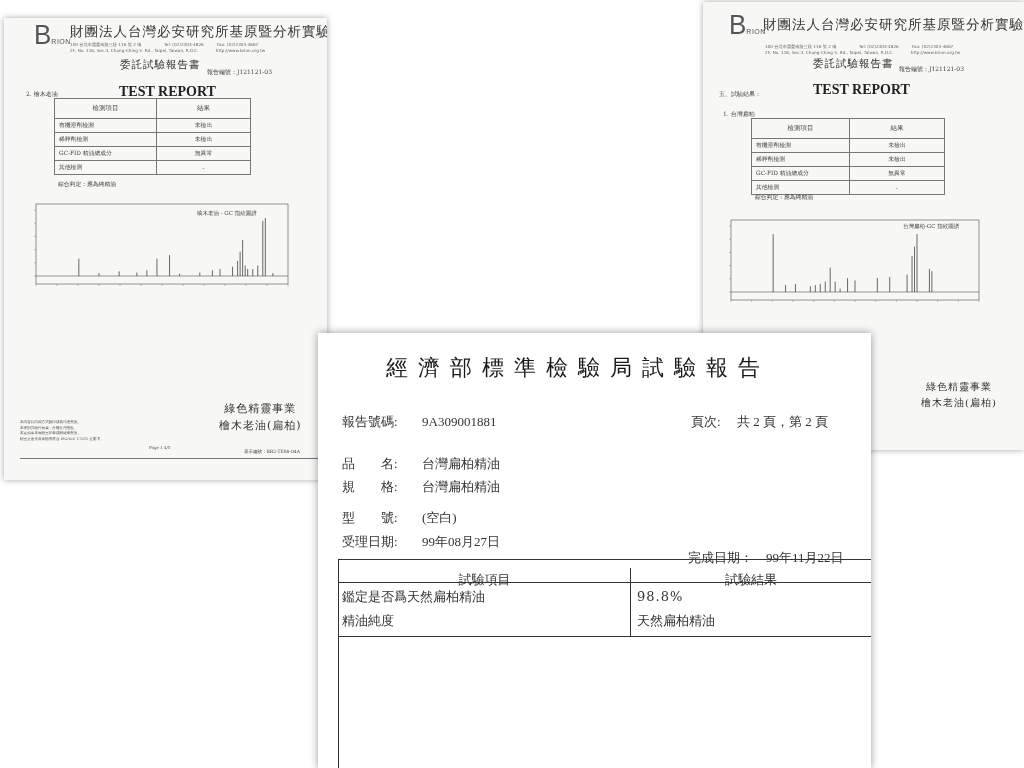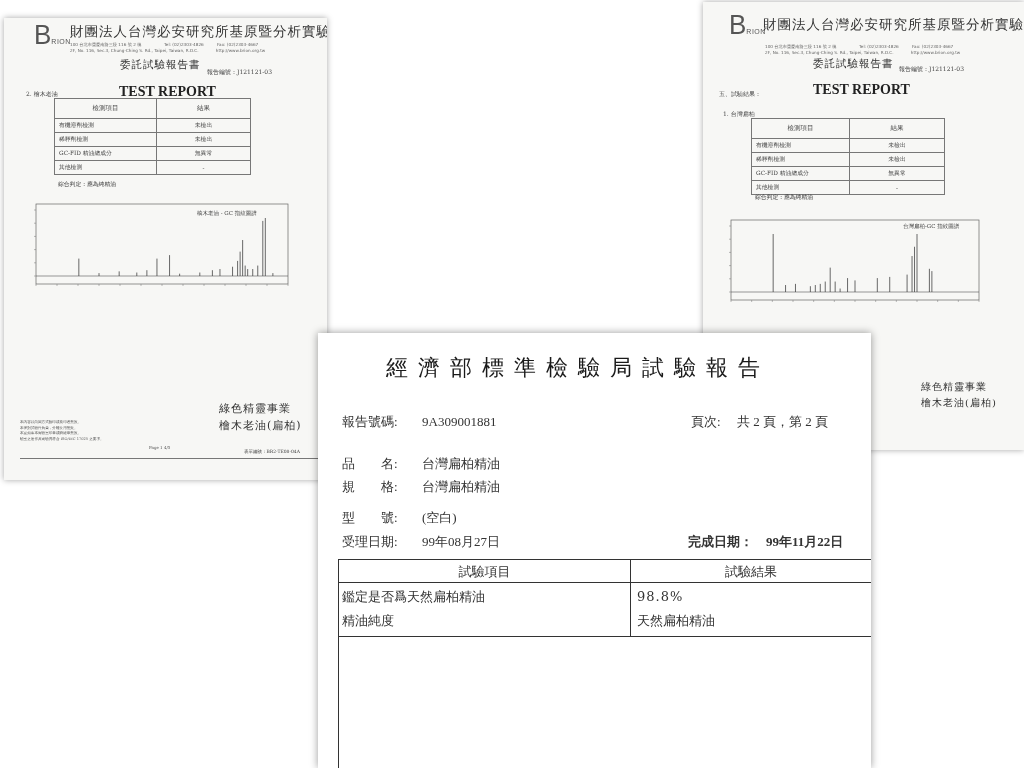--- a/index.html
+++ b/index.html
@@ -28,34 +28,34 @@
 
   table.scan-table { position: absolute; border-collapse: collapse; font-size: 5.8px; color: #444; }
   table.scan-table td, table.scan-table th { border: 0.8px solid #777; padding: 0 4px; height: 14px; font-weight: normal; }
   table.scan-table th { height: 20px; text-align: center; font-size: 6.5px; }
   table.scan-table td.res { text-align: center; }
   .verdict { position: absolute; font-size: 5.8px; color: #333; }
 
   .chart { position: absolute; }
   .chart svg { display: block; }
 
-  .stamp { position: absolute; font-size: 11px; line-height: 17px; color: #333; letter-spacing: 1px; font-family: "DejaVu Serif", serif; }
+  .stamp { position: absolute; font-size: 11px; line-height: 17px; color: #333; letter-spacing: 1px; font-family: "DejaVu Serif", serif; text-align: center; }
   .footnote { position: absolute; font-size: 3.6px; color: #555; line-height: 5.5px; white-space: pre; }
   .pageno { position: absolute; font-size: 4px; color: #555; }
   .formno { position: absolute; font-size: 4.5px; color: #444; }
   .footline { position: absolute; height: 1px; background: #777; }
 
   
   .f-title { position: absolute; left: 24px; top: 20px; font-size: 22px; letter-spacing: 10px; color: #1a1a1a; font-family: "DejaVu Serif", serif; margin-left: 44px; }
   .f-row { position: absolute; font-size: 13px; color: #333; font-family: "Liberation Serif", serif; white-space: nowrap; }
   .f-label { display: inline-block; }
   .f-val { display: inline-block; }
   .f-table { position: absolute; left: 20px; top: 226px; width: 533px; border-top: 1px solid #333; border-left: 1px solid #333; }
   .f-thead { display: flex; height: 23px; border-bottom: 1px solid #333; }
-  .f-thead div { font-size: 13px; text-align: center; line-height: 23px; color: #333; }
+  .f-thead div { font-size: 13px; text-align: center; line-height: 23px; color: #333; margin-top: 8px; }
   .f-col1 { width: 292px; border-right: 1px solid #333; }
   .f-col2 { flex: 1; }
   .f-body { display: flex; border-bottom: 1px solid #333; height: 54px; }
   .f-body .f-col1, .f-body .f-col2 { font-size: 13px; color: #333; line-height: 24px; padding: 2px 3px; }
   .f-body .f-col2 { padding-left: 6px; }
   .f-notes { height: 160px; font-size: 13px; color: #333; }
 </style>
 </head>
 <body>
 
@@ -266,21 +266,21 @@
   </div>
   <div class="f-row" style="left:24px;top:145px;">
     <span class="f-label" style="width:80px">規　　格:</span><span class="f-val">台灣扁柏精油</span>
   </div>
   <div class="f-row" style="left:24px;top:176px;">
     <span class="f-label" style="width:80px">型　　號:</span><span class="f-val">(空白)</span>
   </div>
   <div class="f-row" style="left:24px;top:200px;">
     <span class="f-label" style="width:80px">受理日期:</span><span class="f-val">99年08月27日</span>
   </div>
-  <div class="f-row" style="left:370px;top:200px;font-weight:bold;">
+  <div class="f-row" style="left:370px;top:216px;">
     <span class="f-label" style="width:78px">完成日期：</span><span class="f-val">99年11月22日</span>
   </div>
 
   <div class="f-table">
     <div class="f-thead">
       <div class="f-col1">試驗項目</div>
       <div class="f-col2">試驗結果</div>
     </div>
     <div class="f-body">
       <div class="f-col1">

